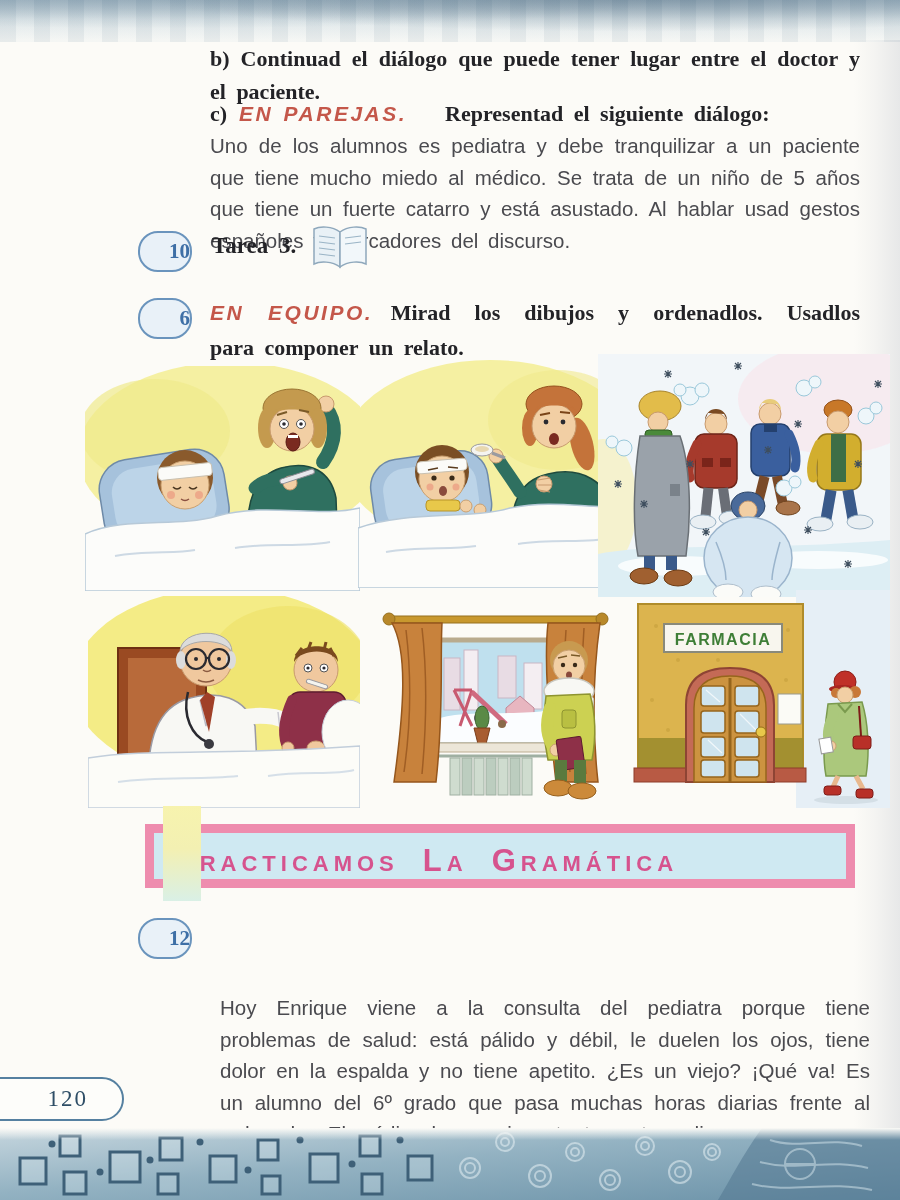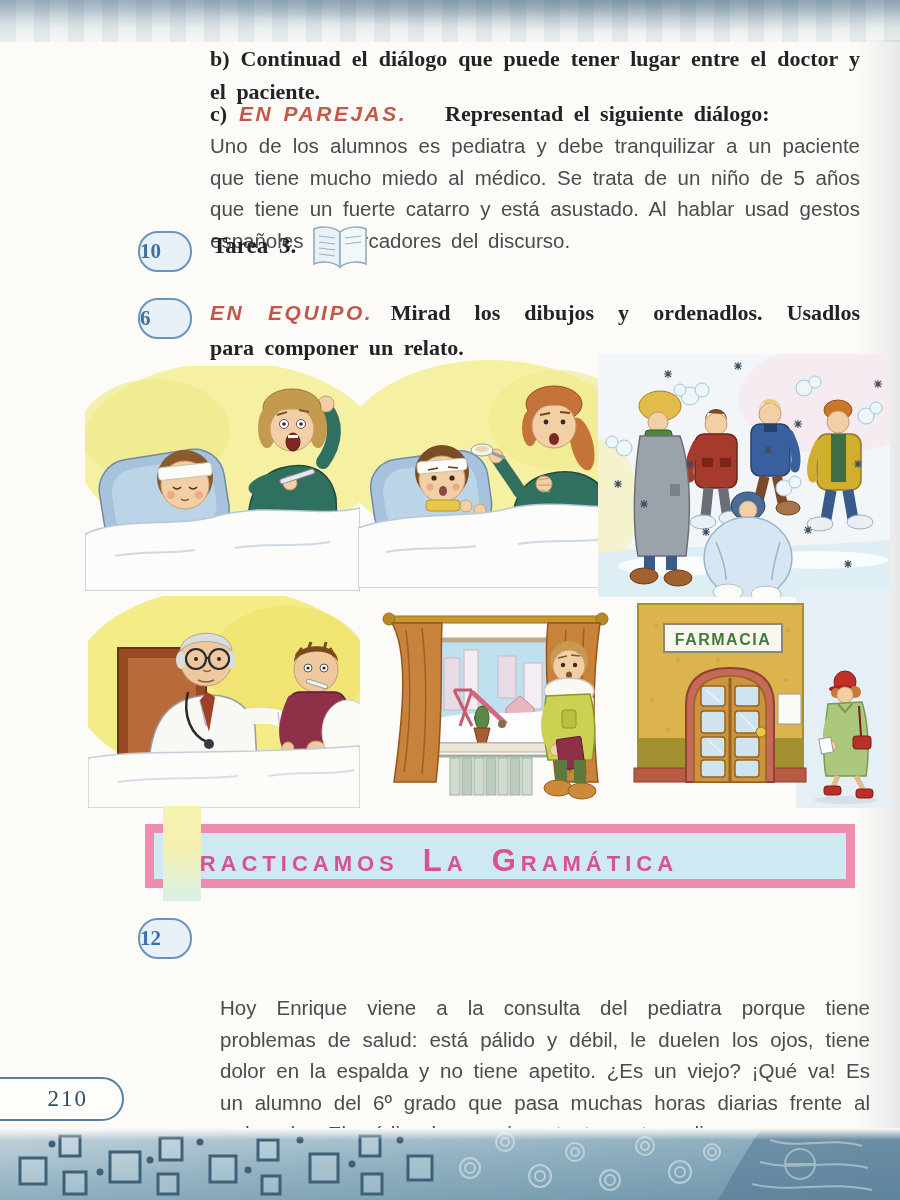--- a/index.html
+++ b/index.html
@@ -22,21 +22,21 @@
   .hserif{font-family:"Liberation Serif",serif;font-weight:bold;font-size:22px;line-height:33px;
     text-align:justify;word-spacing:5px;color:#232327;}
   .sans-body{font-family:"Liberation Sans",sans-serif;font-size:20.5px;line-height:31.5px;
     color:#4a4a4f;text-align:justify;word-spacing:4px;}
   .red-tag{font-family:"Liberation Sans",sans-serif;font-weight:bold;font-style:italic;
     color:#c4574a;font-size:21px;letter-spacing:2.5px;word-spacing:2px;}
   .abs{position:absolute;}
 
   
   .badge{position:absolute;width:50px;height:37px;border:2px solid #6a94bd;border-radius:20px;
-    background:#e9f1f8;display:flex;align-items:center;justify-content:flex-start;
+    background:#e9f1f8;display:flex;align-items:center;justify-content:flex-end;
     font-family:"Liberation Serif",serif;font-weight:bold;font-size:21px;color:#3e6fa6;}
 
   
   .banner{position:absolute;left:145px;top:824px;width:710px;height:64px;background:#ee8cae;
     padding:0;box-sizing:border-box;}
   .banner-inner{position:absolute;left:9px;top:9px;right:9px;bottom:9px;background:#cfe9f2;
     display:flex;align-items:flex-end;padding-left:20px;}
   .banner-word{color:#d6538e;font-family:"Liberation Sans",sans-serif;font-weight:bold;
     letter-spacing:5px;margin-right:24px;white-space:nowrap;}
   .banner-word .init{font-size:31px;}
@@ -452,21 +452,21 @@
     </div>
   </div>
   <div class="yellow-strip"></div>
 
   <div class="badge" style="left:138px;top:918px;">
       <span>12</span>
     </div>
   <p class="sans-body abs" style="left:210px;top:982px;width:650px;margin:10px;">Hoy Enrique viene a la consulta del pediatra porque tiene problemas de salud: está pálido y débil, le duelen los ojos, tiene dolor en la espalda y no tiene apetito. ¿Es un viejo? ¡Qué va! Es un alumno del 6º grado que pasa muchas horas diarias frente al ordenador. El médico le examina atentamente y dice:</p>
 
   <div class="page-pill">
-      <span>210</span>
+      <span>120</span>
     </div>
 
   <svg class="bottom-border" width="900" height="72" viewBox="0 0 900 72">
     <defs>
       <linearGradient id="bbg" x1="0" y1="0" x2="1" y2="1">
         <stop offset="0" stop-color="#c6d6de"></stop>
         <stop offset="0.45" stop-color="#93b2c2"></stop>
         <stop offset="1" stop-color="#6b92a8"></stop>
       </linearGradient>
       <linearGradient id="fade" x1="0" y1="0" x2="0" y2="1">

